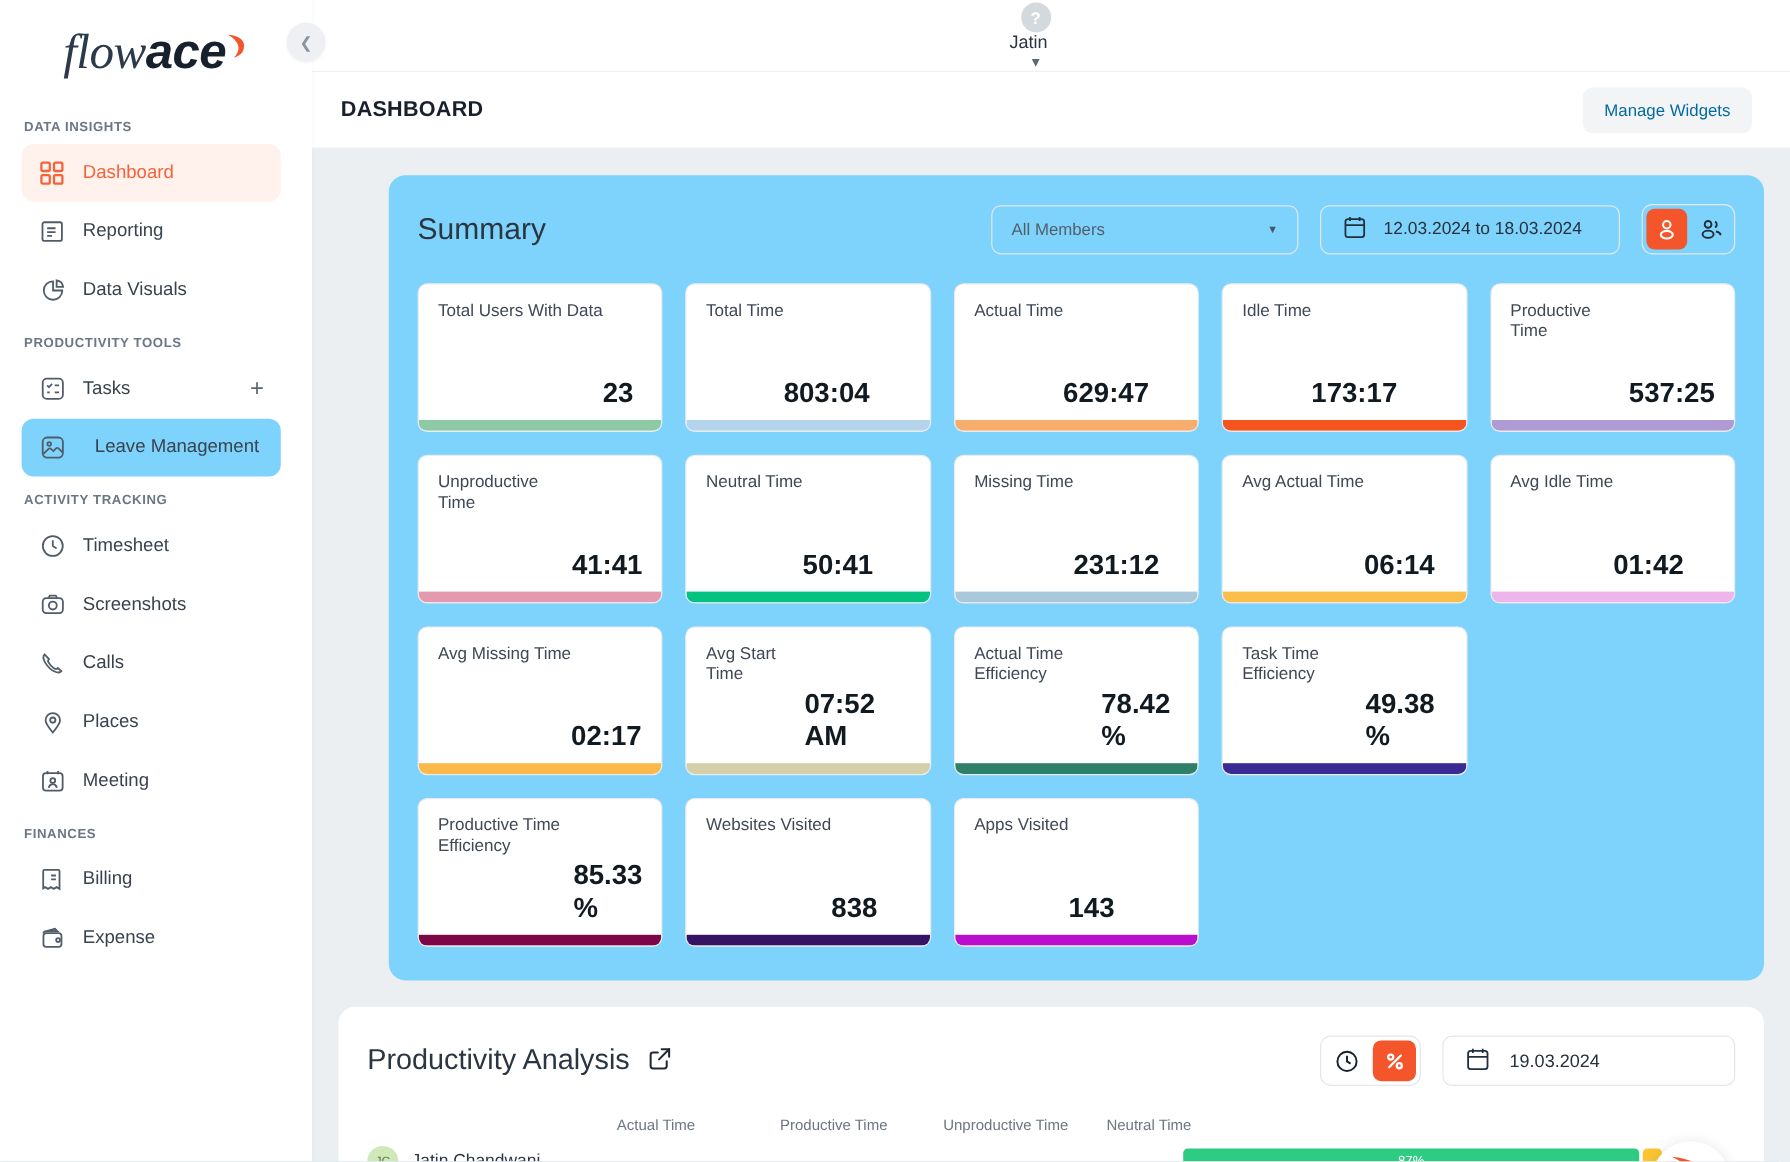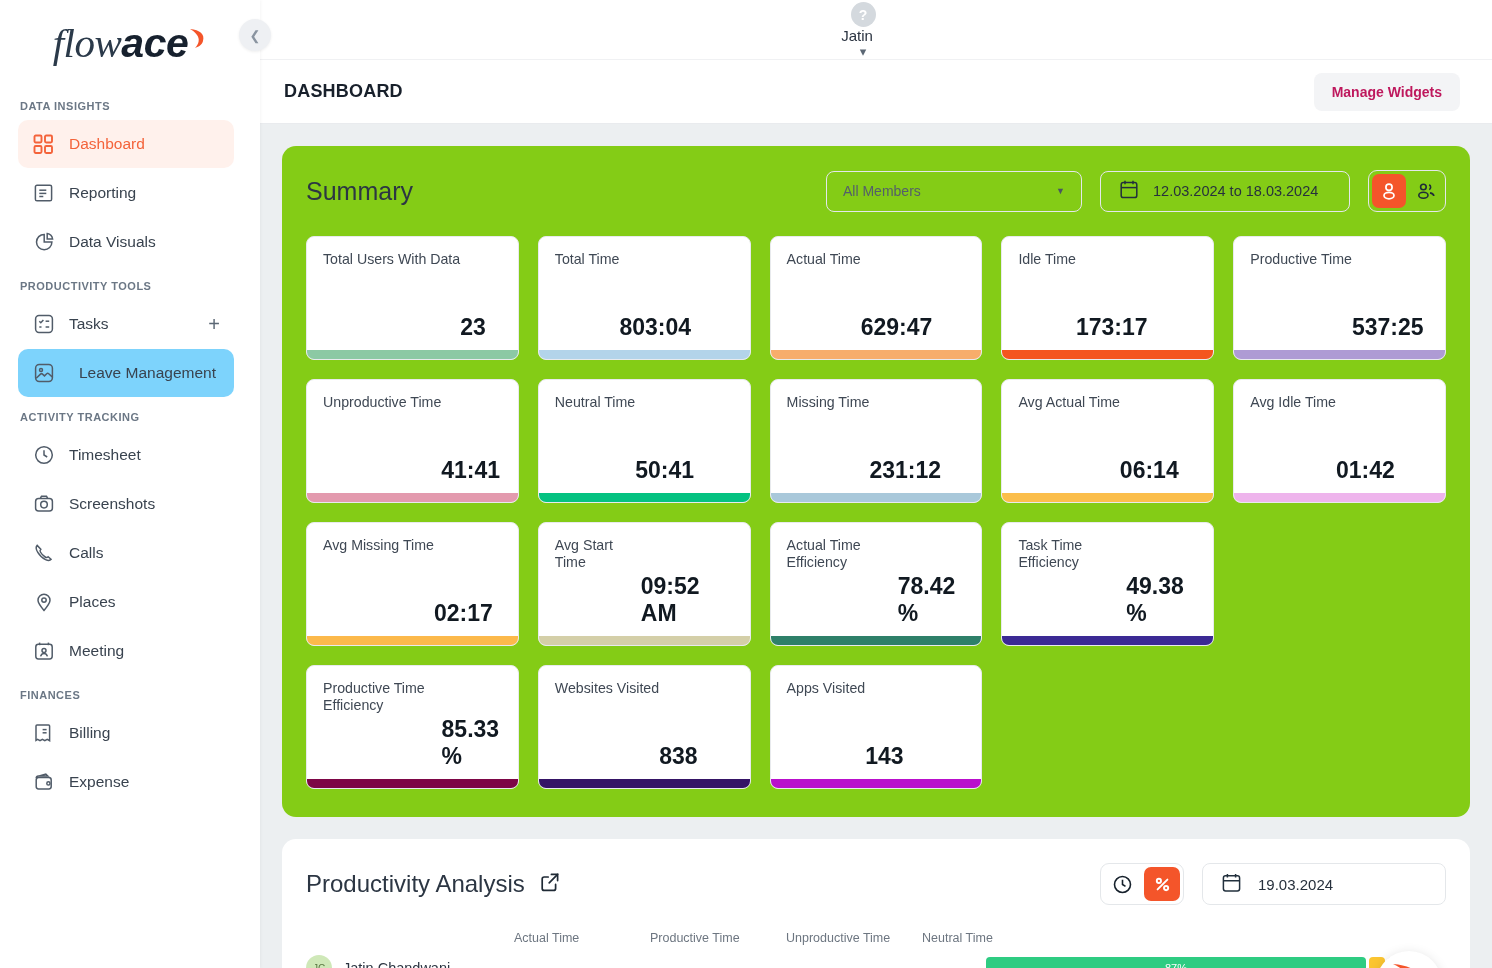--- a/index.html
+++ b/index.html
@@ -88,28 +88,28 @@
 
   
   .page-header {
     height: 64px; background: #fff; display: flex; align-items: center;
     justify-content: space-between; padding: 0 32px 0 24px;
     border-bottom: 1px solid #e9ebee;
   }
   .page-title { font-size: 18px; font-weight: 700; color: #18202b; letter-spacing: 0.2px; }
   .manage-widgets-btn {
     background: #f3f4f6; border: none; border-radius: 8px;
-    padding: 0 18px; height: 38px; font-size: 14px; color: #be185d;
-    cursor: pointer; font-family: "Liberation Sans", sans-serif; font-weight: bold;
+    padding: 0 18px; height: 38px; font-size: 14px; color: #0369a1;
+    cursor: pointer; font-family: "Liberation Sans", sans-serif;
   }
 
   
   .content { padding: 22px 22px 0 22px; height: calc(968px - 60px - 64px); overflow: hidden; }
 
-  .panel { background: #84cc16; border-radius: 14px; padding: 24px 24px 28px 24px; }
+  .panel { background: #7dd3fc; border-radius: 14px; padding: 24px 24px 28px 24px; margin-left: 42px; }
 
   .summary-head { display: flex; align-items: center; margin-bottom: 24px; }
   .summary-title { font-size: 25px; color: #2c3643; font-weight: 400; flex: 1; }
   .select-box {
     width: 256px; height: 41px; border: 1px solid #e4e7ea; border-radius: 8px;
     display: flex; align-items: center; padding: 0 16px; font-size: 14px; color: #545e6b;
     cursor: pointer; margin-right: 18px;
   }
   .select-box .caret { margin-left: auto; color: #4b5561; font-size: 9px; }
   .date-box {
@@ -494,21 +494,21 @@
           </div>
 
           <div class="card">
             <div class="c-label">Avg Missing Time</div>
             <div class="c-value">02:17</div>
             <div class="c-bar" style="background:#fcb94b"></div>
           </div>
 
           <div class="card">
             <div class="c-label">Avg Start Time</div>
-            <div class="c-value">09:52 AM</div>
+            <div class="c-value">07:52 AM</div>
             <div class="c-bar" style="background:#d4cfa8"></div>
           </div>
 
 
           <div class="card">
             <div class="c-label">Actual Time Efficiency</div>
             <div class="c-value">78.42 %</div>
             <div class="c-bar" style="background:#2e8069"></div>
           </div>
 

